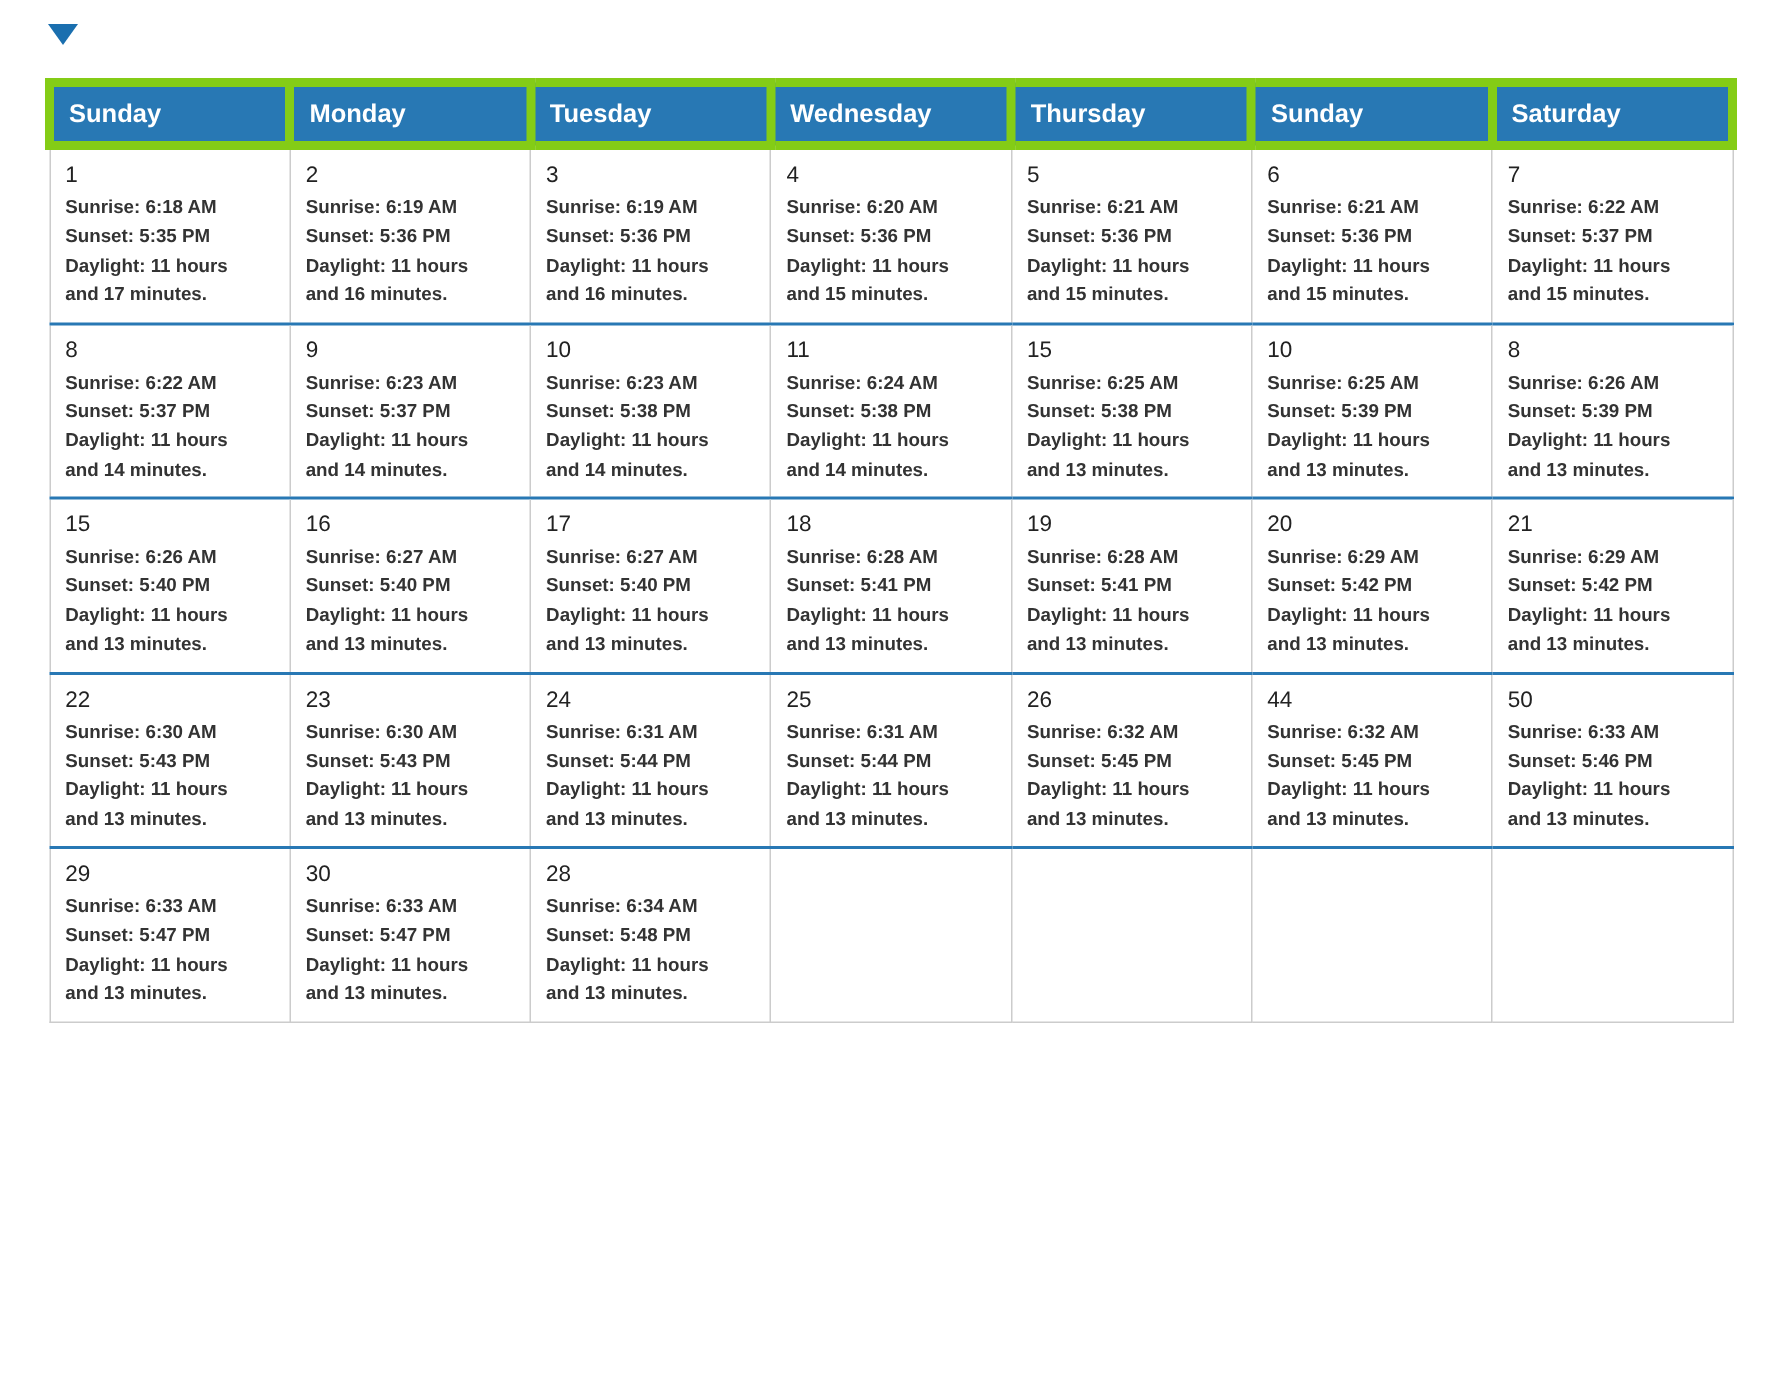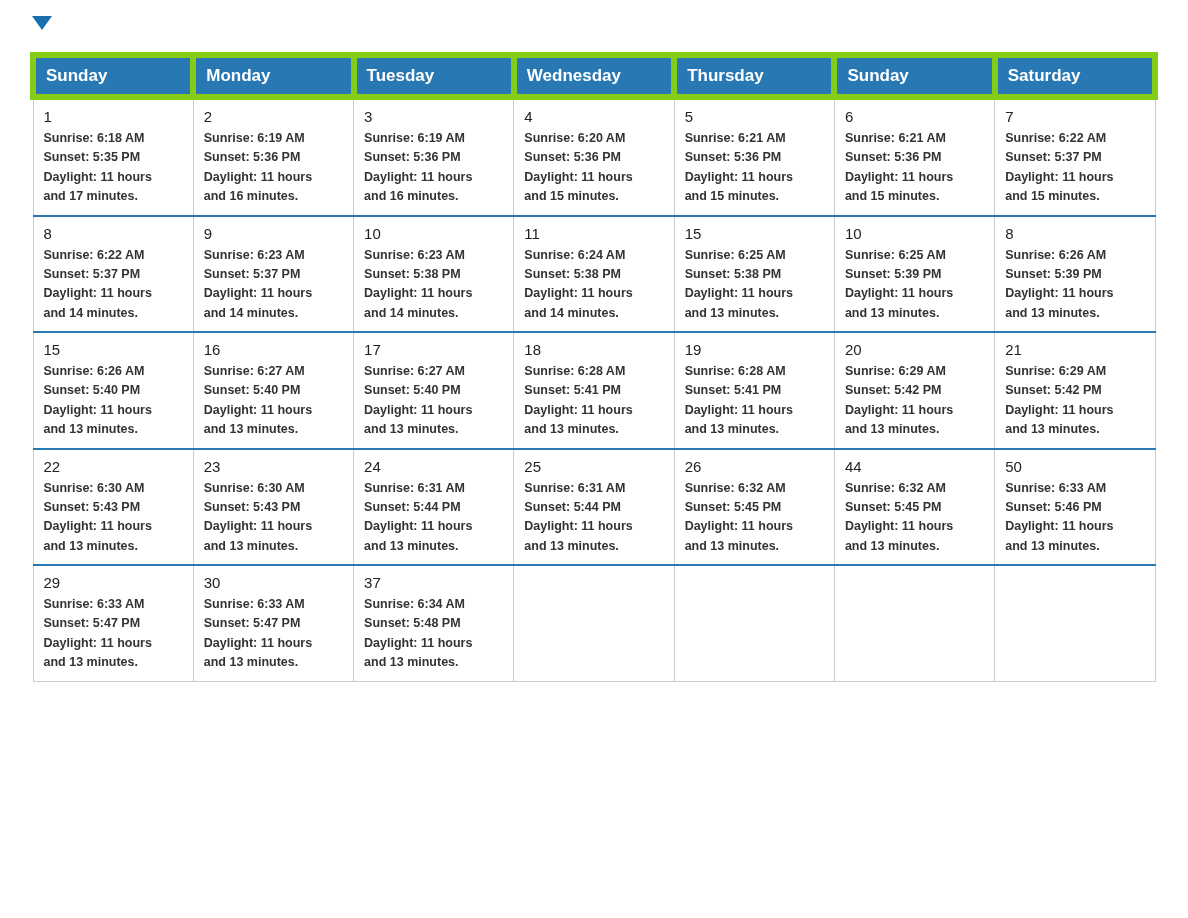--- a/index.html
+++ b/index.html
@@ -178,20 +178,20 @@
         <td><span class="day-number">23</span><span class="day-info">Sunrise: 6:30 AM<br>Sunset: 5:43 PM<br>Daylight: 11 hours<br>and 13 minutes.</span></td>
         <td><span class="day-number">24</span><span class="day-info">Sunrise: 6:31 AM<br>Sunset: 5:44 PM<br>Daylight: 11 hours<br>and 13 minutes.</span></td>
         <td><span class="day-number">25</span><span class="day-info">Sunrise: 6:31 AM<br>Sunset: 5:44 PM<br>Daylight: 11 hours<br>and 13 minutes.</span></td>
         <td><span class="day-number">26</span><span class="day-info">Sunrise: 6:32 AM<br>Sunset: 5:45 PM<br>Daylight: 11 hours<br>and 13 minutes.</span></td>
         <td><span class="day-number">44</span><span class="day-info">Sunrise: 6:32 AM<br>Sunset: 5:45 PM<br>Daylight: 11 hours<br>and 13 minutes.</span></td>
         <td><span class="day-number">50</span><span class="day-info">Sunrise: 6:33 AM<br>Sunset: 5:46 PM<br>Daylight: 11 hours<br>and 13 minutes.</span></td>
       </tr>
       <tr class="week-row">
         <td><span class="day-number">29</span><span class="day-info">Sunrise: 6:33 AM<br>Sunset: 5:47 PM<br>Daylight: 11 hours<br>and 13 minutes.</span></td>
         <td><span class="day-number">30</span><span class="day-info">Sunrise: 6:33 AM<br>Sunset: 5:47 PM<br>Daylight: 11 hours<br>and 13 minutes.</span></td>
-        <td><span class="day-number">37</span><span class="day-info">Sunrise: 6:34 AM<br>Sunset: 5:48 PM<br>Daylight: 11 hours<br>and 13 minutes.</span></td>
+        <td><span class="day-number">28</span><span class="day-info">Sunrise: 6:34 AM<br>Sunset: 5:48 PM<br>Daylight: 11 hours<br>and 13 minutes.</span></td>
         <td class="empty-cell"></td>
         <td class="empty-cell"></td>
         <td class="empty-cell"></td>
         <td class="empty-cell"></td>
       </tr>
     </tbody>
 </table>
 
 </body></html>

